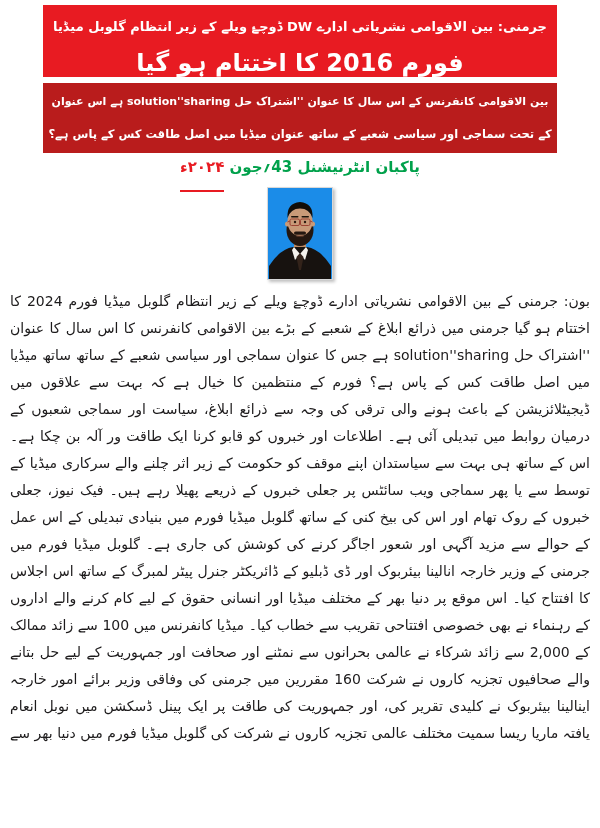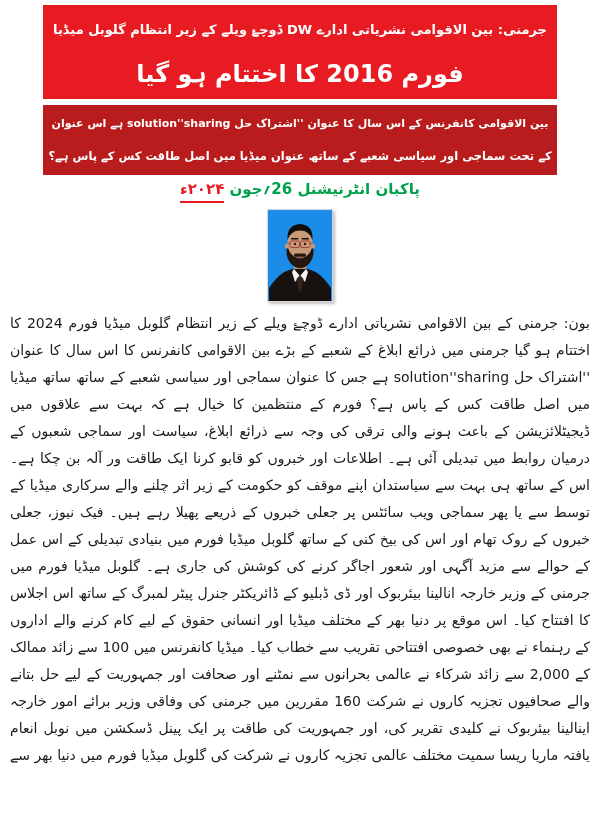--- a/index.html
+++ b/index.html
@@ -8,39 +8,39 @@
     font-family:"DejaVu Sans",sans-serif;
   }
   .page{width:600px;height:828px;position:relative;}
 
   .banner{
     width:514px;margin:0 auto;color:#ffffff;
     display:flex;flex-direction:column;justify-content:center;align-items:center;
     text-align:center;box-sizing:border-box;
   }
   .banner-red{
-    margin-top:5px;height:94px;background:#e81b22;
+    margin-top:5px;height:72px;background:#e81b22;
   }
   .banner-red .banner-line{font-size:24px;font-weight:bold;line-height:44px;}
   .banner-blue{
     margin-top:6px;height:70px;background:#b91c1c;
   }
   .banner-blue .banner-line{font-size:18px;font-weight:bold;line-height:32px;}
   .banner-line{white-space:nowrap;max-width:506px;overflow:hidden;}
 
   .byline{
     margin-top:12px;text-align:center;color:#00a14b;
     font-size:16px;font-weight:bold;line-height:24px;white-space:nowrap;
   }
   .dateline{
     margin-top:2px;text-align:center;color:#00a14b;
     font-size:15px;font-weight:bold;line-height:24px;white-space:nowrap;
   }
   .dateline .year{
-    color:#e81b22;border-bottom:2px solid #e81b22;padding-bottom:3px;cursor:pointer;
+    color:#e81b22;border-bottom:2px solid #e81b22;padding-bottom:14px;cursor:pointer;
   }
 
   .portrait{
     margin:8px auto 0;width:66px;height:93px;padding:0;text-align:center;
     box-shadow:2px 2px 3px rgba(0,0,0,0.25);border:1px solid #d8d8d8;box-sizing:border-box;
   }
   .portrait svg{display:block;width:64px;height:91px;}
 
   .article{
     margin-top:8px;padding:0 10px;height:462px;overflow:hidden;
@@ -60,21 +60,21 @@
     <div class="banner-line">فورم 2016 کا اختتام ہو گیا</div>
   </header>
 
   <header class="banner banner-blue">
     <div class="banner-line" style="font-size: 11px;">بین الاقوامی کانفرنس کے اس سال کا عنوان ''اشتراک حل solution''sharing ہے اس عنوان</div>
     <div class="banner-line" style="font-size: 11.5px;">کے تحت سماجی اور سیاسی شعبے کے ساتھ عنوان میڈیا میں اصل طاقت کس کے پاس ہے؟</div>
   </header>
 
 
   <div class="dateline">
-    <span>پاکبان انٹرنیشنل 26؍جون</span>
+    <span>پاکبان انٹرنیشنل 43؍جون</span>
     <span class="year">۲۰۲۴ء</span>
   </div>
 
   <figure class="portrait">
     <svg viewBox="0 0 64 91" xmlns="http://www.w3.org/2000/svg">
 
       <rect x="0" y="0" width="64" height="91" fill="#1b8ce8"></rect>
 
       <rect x="26" y="46" width="12" height="14" fill="#b98a66"></rect>
 

